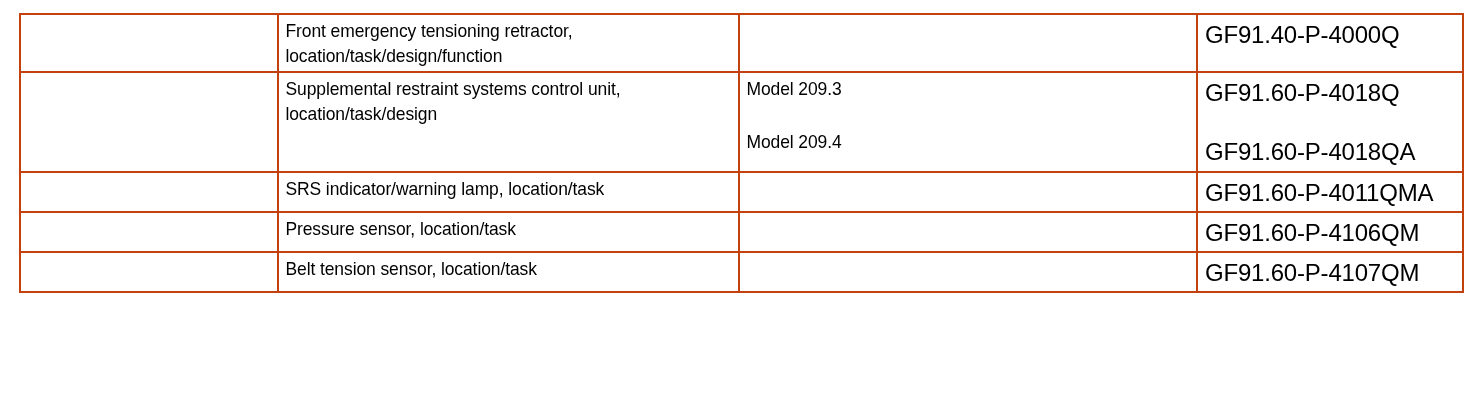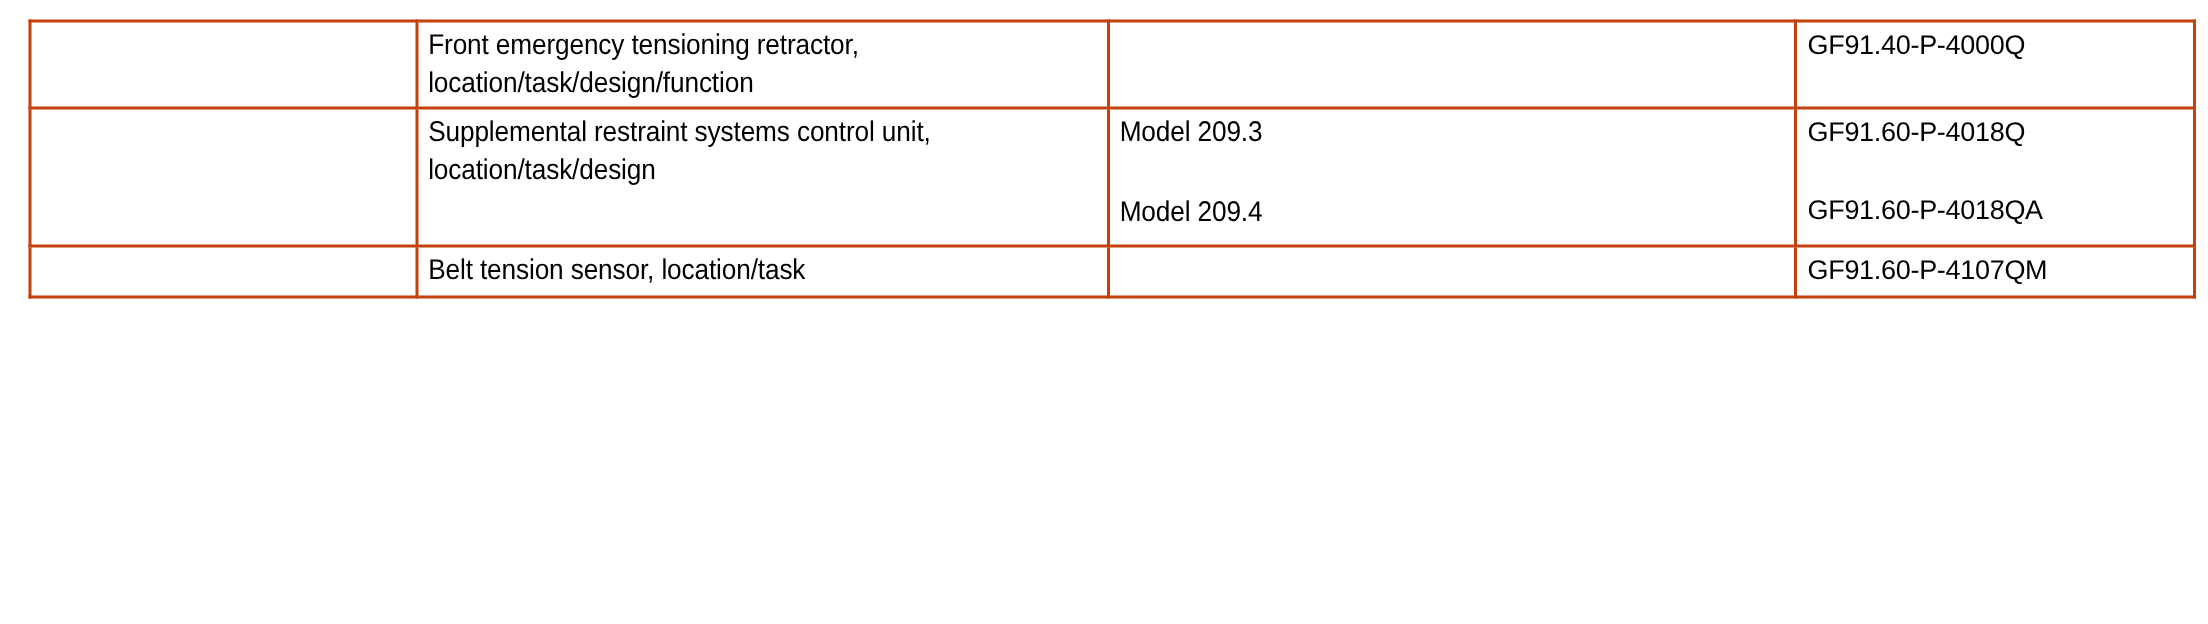--- a/index.html
+++ b/index.html
@@ -67,21 +67,21 @@
     font-size: 19px;
     font-stretch: condensed;
     transform: scaleX(0.92);
     transform-origin: left top;
     letter-spacing: -0.1px;
   }
 
   
   .wide .cell-text {
     font-family: "Liberation Sans", sans-serif;
-    font-size: 18px;
+    font-size: 24px;
     letter-spacing: -0.2px;
   }
 
   
   .r-tall   { height: 57px; }
   .r-xtall  { height: 92px; }
   .r-short  { height: 29px; }
   .r-mid    { height: 25px; }
 
   .blank-line { display: block; height: 1.30em; }
@@ -127,24 +127,48 @@
           <span class="blank-line"></span>
           <div class="cell-text">Model 209.4</div>
         </td>
         <td class="wide">
           <div class="cell-text">GF91.60-P-4018Q</div>
           <span class="blank-line"></span>
           <div class="cell-text">GF91.60-P-4018QA</div>
         </td>
       </tr>
 
+      <tr class="r-short thick-bottom">
+        <td class="spacer-cell"></td>
+        <td class="narrow">
+          <div class="cell-text">SRS indicator/warning lamp, location/task</div>
+        </td>
+        <td class="narrow">
+          <div class="cell-text"></div>
+        </td>
+        <td class="wide">
+          <div class="cell-text">GF91.60-P-4011QMA</div>
+        </td>
+      </tr>
 
 
 
 
+      <tr class="r-short thick-bottom">
+        <td class="spacer-cell"></td>
+        <td class="narrow">
+          <div class="cell-text">Pressure sensor, location/task</div>
+        </td>
+        <td class="narrow">
+          <div class="cell-text"></div>
+        </td>
+        <td class="wide">
+          <div class="cell-text">GF91.60-P-4106QM</div>
+        </td>
+      </tr>
 
       <tr class="r-short">
         <td class="spacer-cell"></td>
         <td class="narrow">
           <div class="cell-text">Belt tension sensor, location/task</div>
         </td>
         <td class="narrow">
           <div class="cell-text"></div>
         </td>
         <td class="wide">

